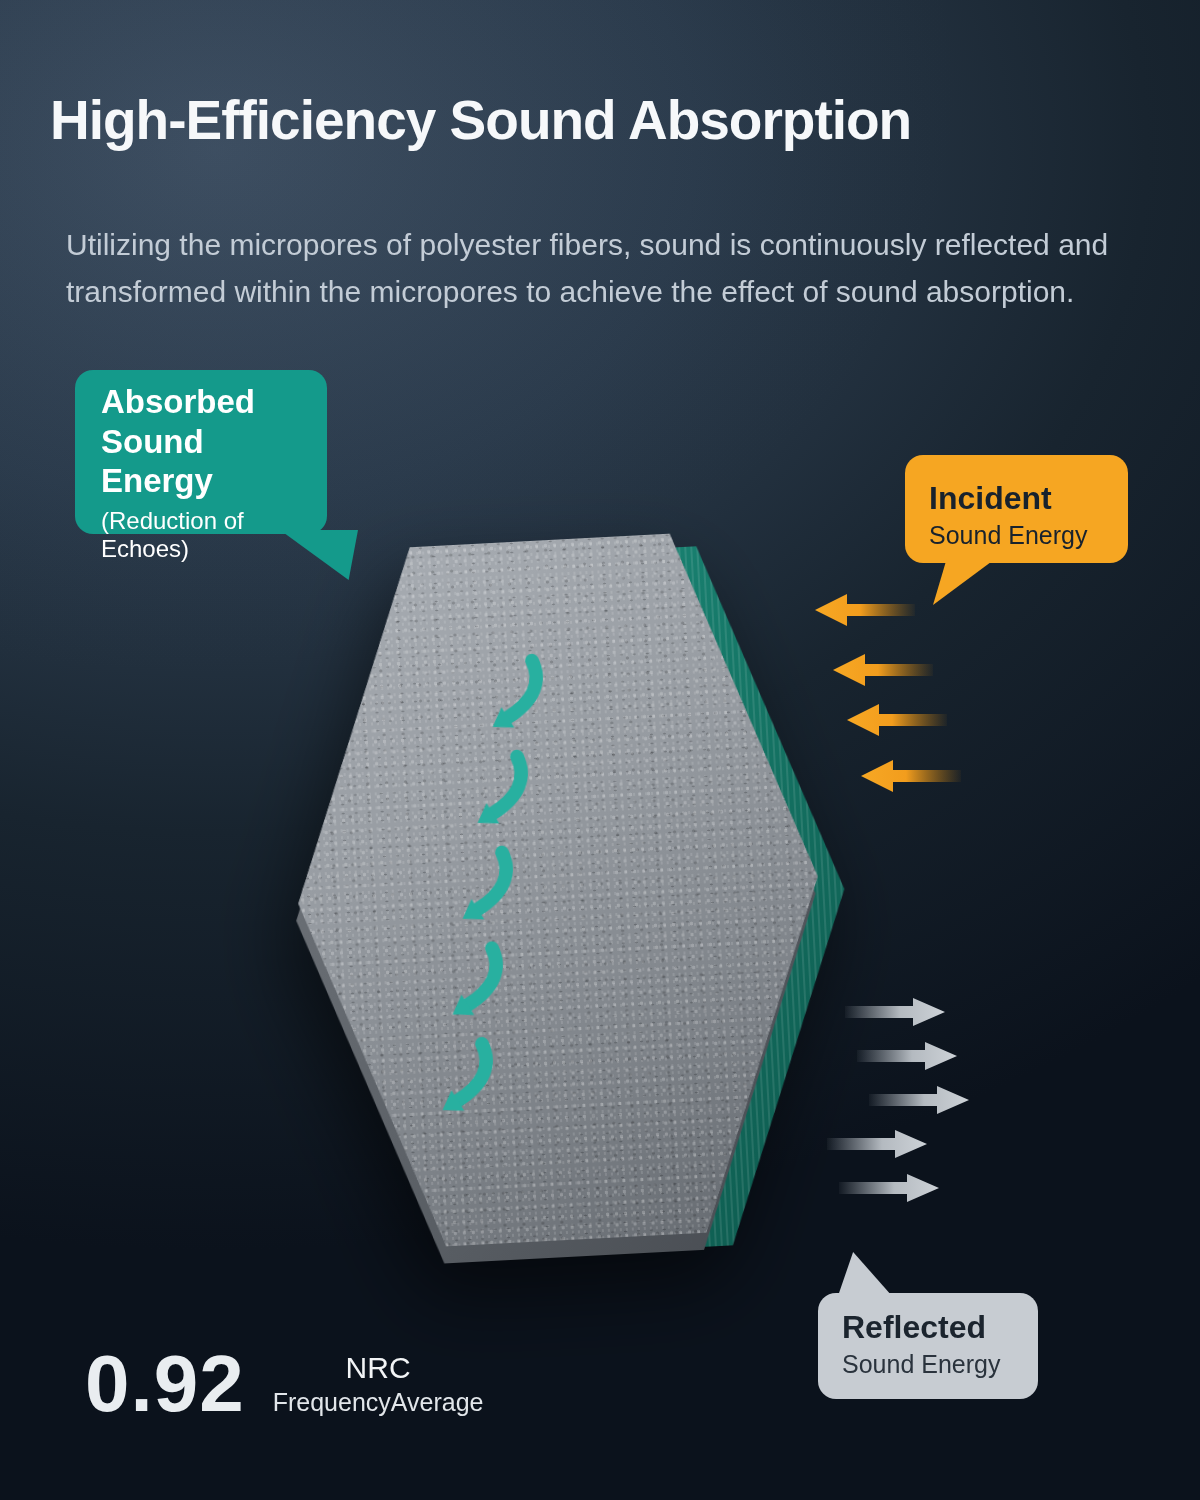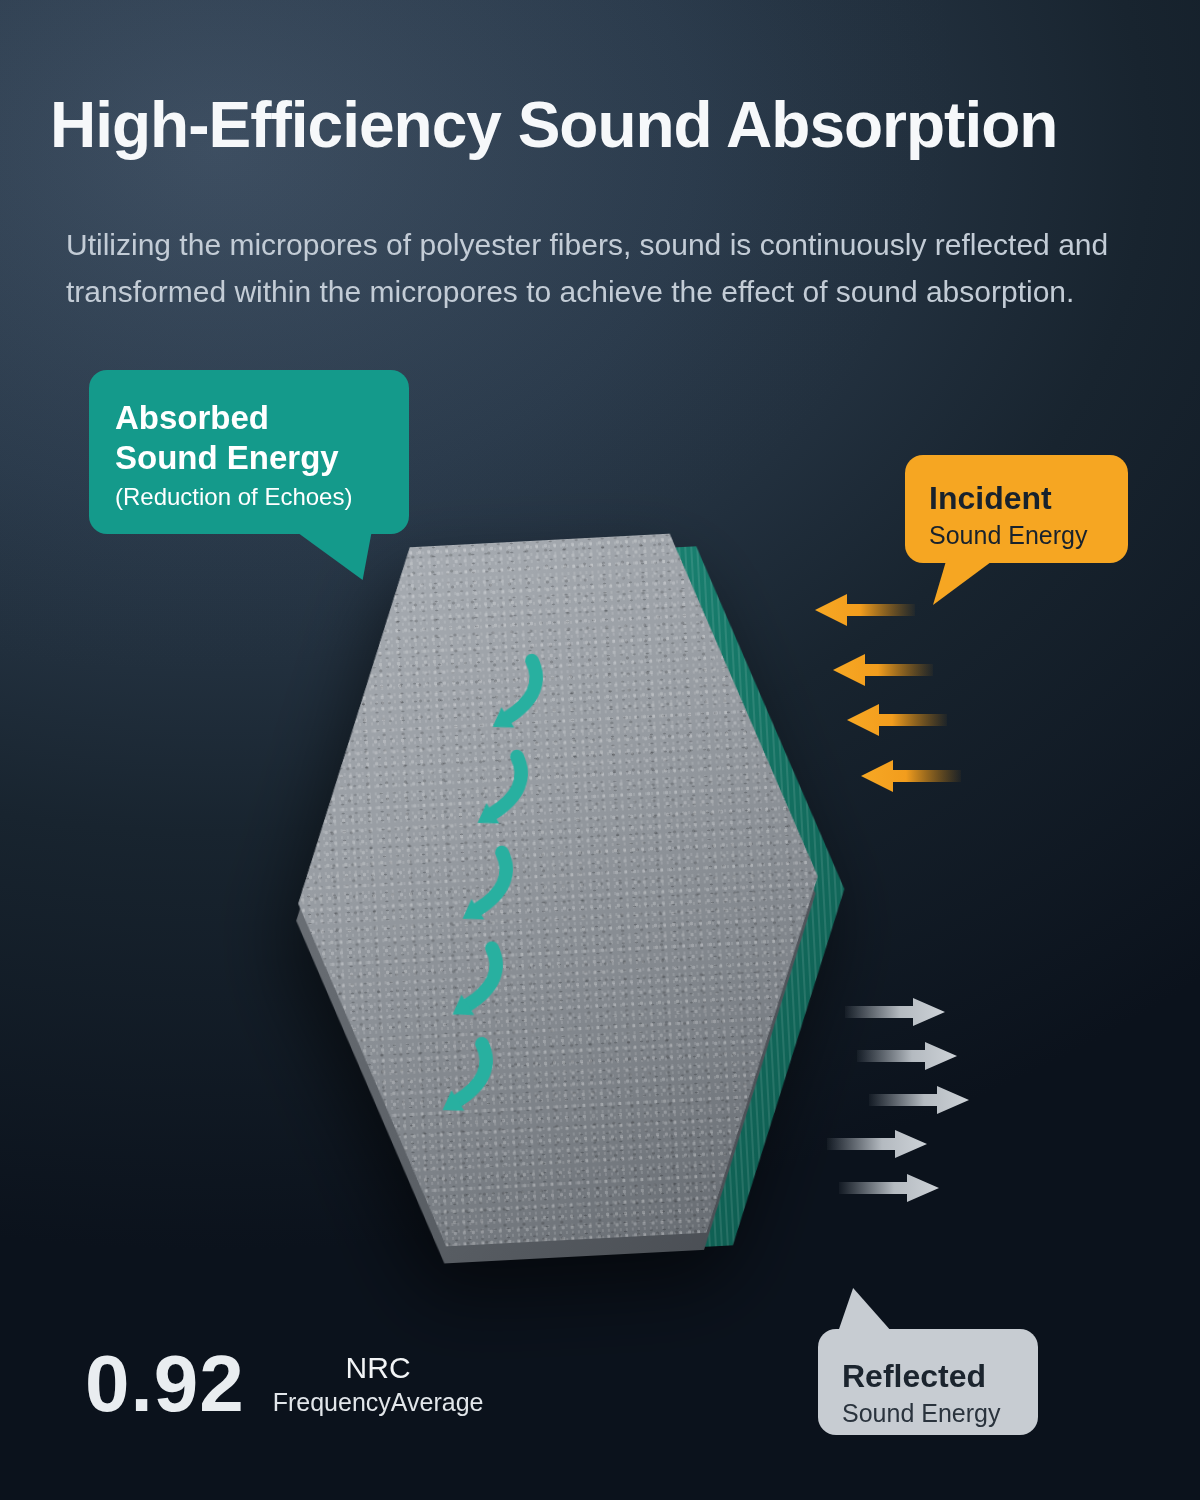--- a/index.html
+++ b/index.html
@@ -9,35 +9,35 @@
   .canvas {
     position:relative; width:1200px; height:1500px; overflow:hidden;
     background:
       radial-gradient(1400px 1000px at 12% 6%, #40526610 0%, transparent 60%),
       radial-gradient(1500px 1100px at 18% 10%, #3d4e61 0%, #2b3b4c 32%, #18242f 62%, #0b121c 100%);
   }
 
   
   .title {
     position:absolute; left:50px; top:88px; width:1110px;
-    font-size:64px; font-weight:700; color:#f6f8fa; letter-spacing:-1px;
+    font-size:55px; font-weight:700; color:#f6f8fa; letter-spacing:-1px;
     white-space:nowrap;
   }
   .subtitle {
     position:absolute; left:66px; top:198px; width:1085px;
     font-size:30px; line-height:1.55; color:#c3ccd6; font-weight:400;margin-top:24px;
   }
 
   
   .bubble { position:absolute; border-radius:18px; z-index:30; }
   .tail { position:absolute; }
 
   .bubble-absorbed {
-    left:89px; top:370px; width:320px; height:164px;
-    background:#149a8b; color:#ffffff; padding:28px 26px;
+    left:75px; top:370px; width:252px; height:164px;
+    background:#149a8b; color:#ffffff; padding:12px 26px;
   }
   .bubble-absorbed .b-title { font-size:33px; font-weight:700; line-height:1.2; }
   .bubble-absorbed .b-sub { font-size:24px; font-weight:400; margin-top:6px; }
   .tail-absorbed {
     left:205px; top:160px; width:78px; height:50px; background:#149a8b;
     clip-path:polygon(0 0, 100% 0, 88% 100%);
   }
 
   .bubble-incident {
     left:905px; top:455px; width:223px; height:108px;
@@ -45,21 +45,21 @@
   }
   .bubble-incident .b-title { font-size:32px; font-weight:700; line-height:1.2; }
   .bubble-incident .b-sub { font-size:25px; font-weight:400; margin-top:4px; }
   .tail-incident {
     left:28px; top:104px; width:62px; height:46px; background:#f6a622;
     clip-path:polygon(100% 0, 22% 0, 0 100%);
   }
 
   .bubble-reflected {
     left:818px; top:1293px; width:220px; height:106px;
-    background:#c7ccd2; color:#1b242e; padding:28px 24px;margin-top:36px;
+    background:#c7ccd2; color:#1b242e; padding:15px 24px;
   }
   .bubble-reflected .b-title { font-size:32px; font-weight:700; line-height:1.2; }
   .bubble-reflected .b-sub { font-size:25px; font-weight:400; margin-top:4px; color:#2a333d; }
   .tail-reflected {
     left:20px; top:-41px; width:54px; height:44px; background:#c7ccd2;
     clip-path:polygon(28% 0, 100% 100%, 0 100%);
   }
 
   
   .panel {

